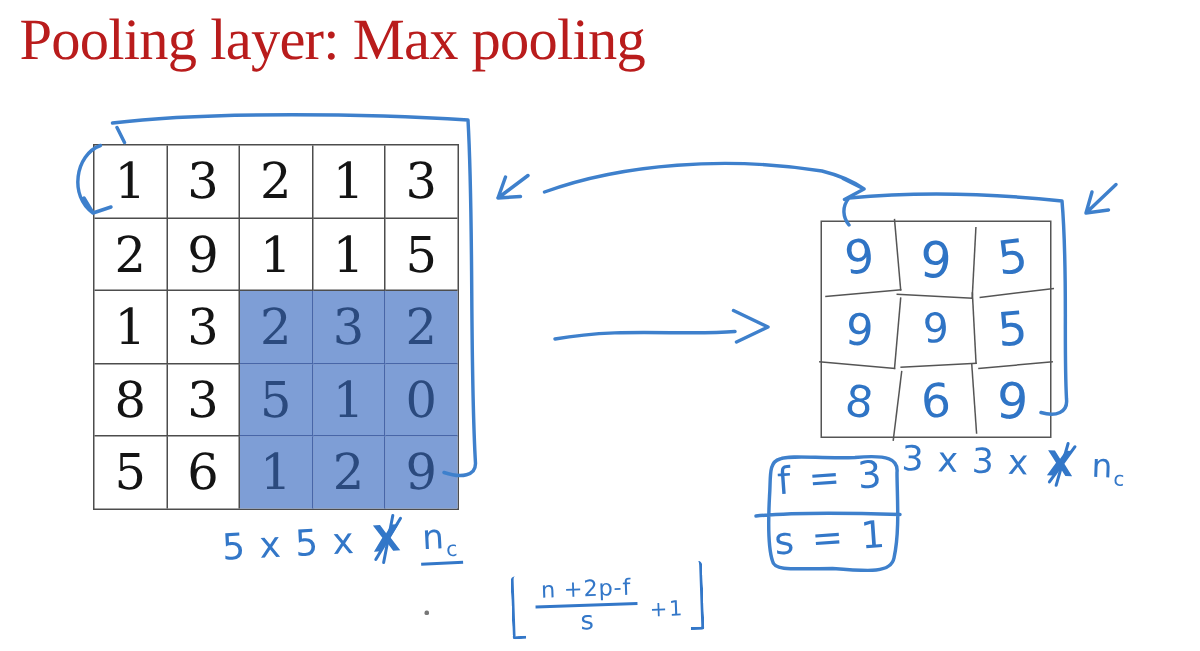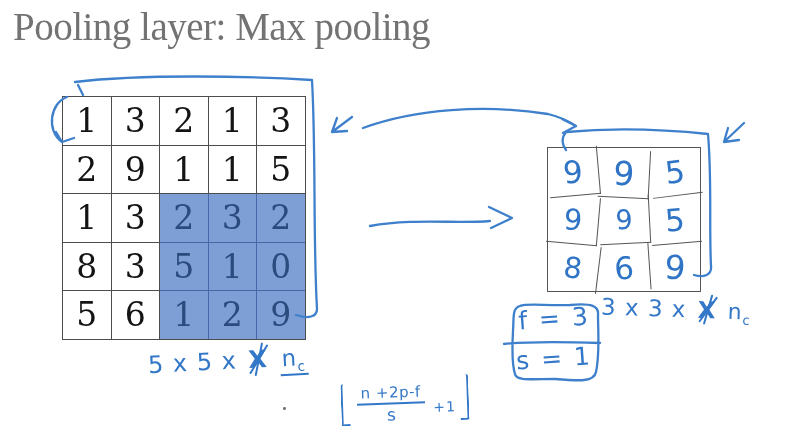--- a/index.html
+++ b/index.html
@@ -4,21 +4,21 @@
 <style>
   html,body{margin:0;padding:0;}
   body{
     width:800px;height:434px;position:relative;overflow:hidden;
     background:#ffffff;font-family:"Liberation Sans",sans-serif;
   }
   
   .title{
     position:absolute;left:13px;top:4px;
     font-family:"Liberation Serif",serif;
-    font-size:39px;font-weight:400;color:#737373;
+    font-size:39px;font-weight:400;color:#b91c1c;
     letter-spacing:-0.5px;white-space:nowrap;
   }
   
   .grid{position:absolute;display:grid;background:#fff;border:1.5px solid #4d4d4d;}
   .grid .cell{
     width:47.5px;height:47.5px;
     border-right:1.5px solid #4d4d4d;border-bottom:1.5px solid #4d4d4d;
     display:flex;align-items:center;justify-content:center;
   }
   .ig{left:62px;top:96px;grid-template-columns:repeat(5,auto);}

